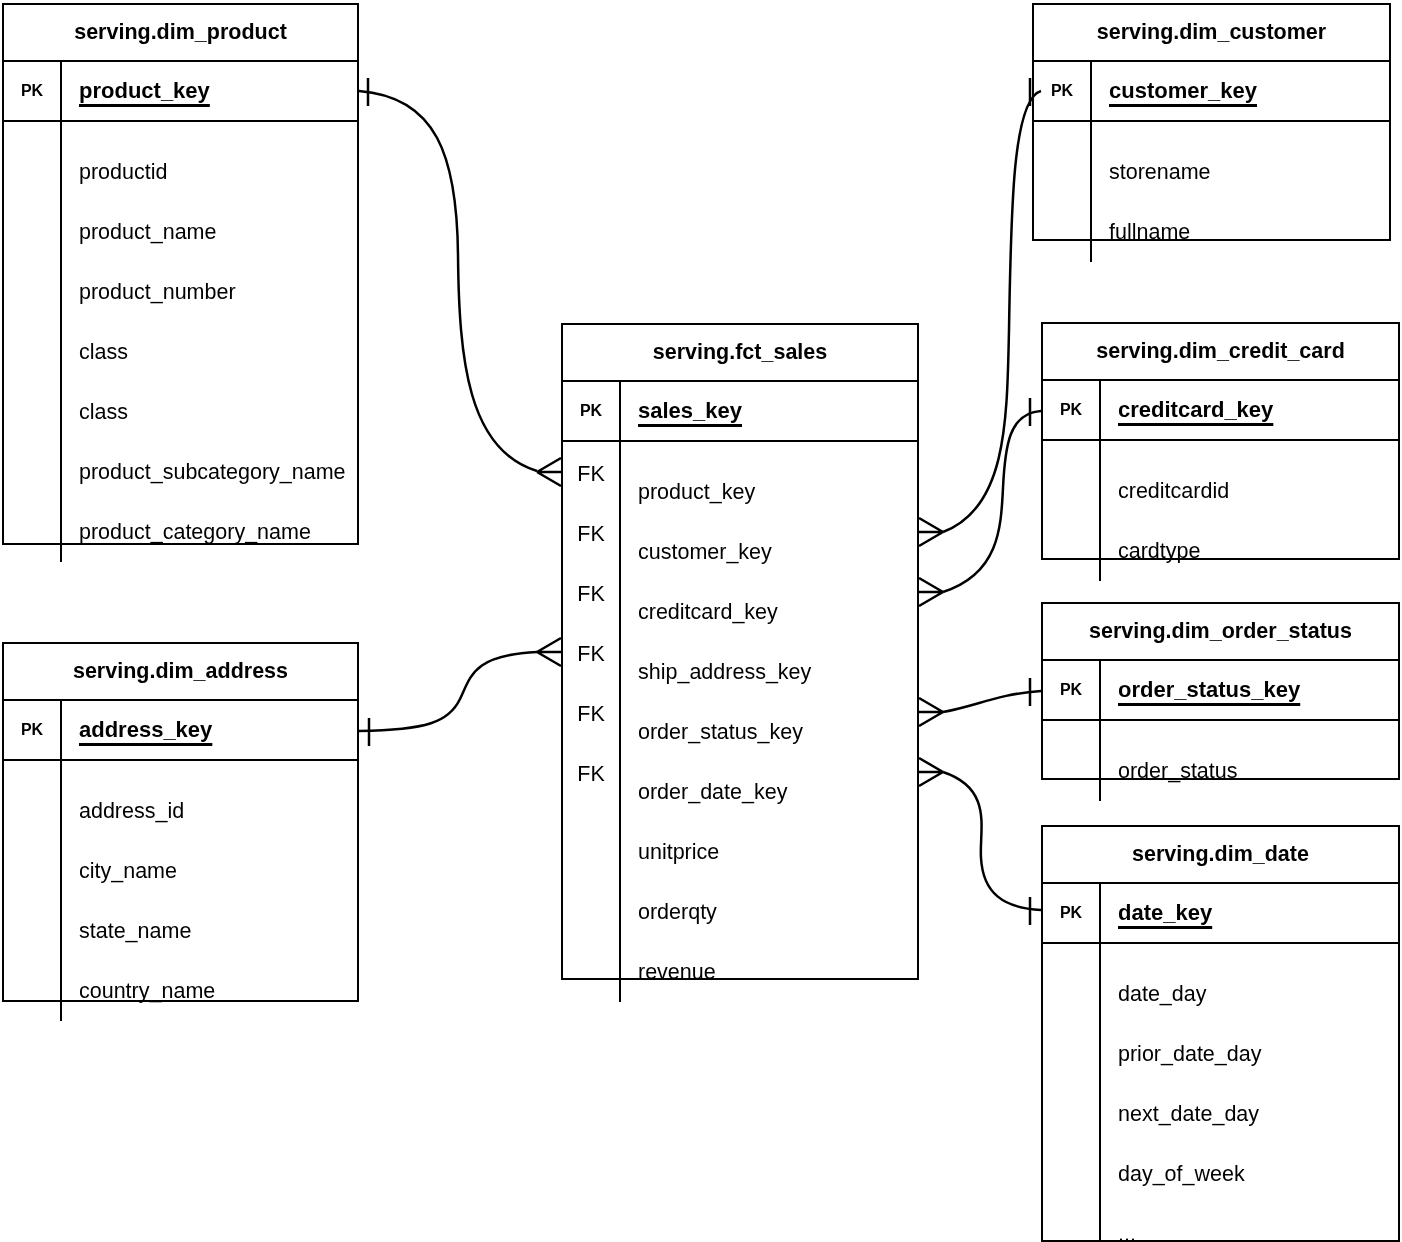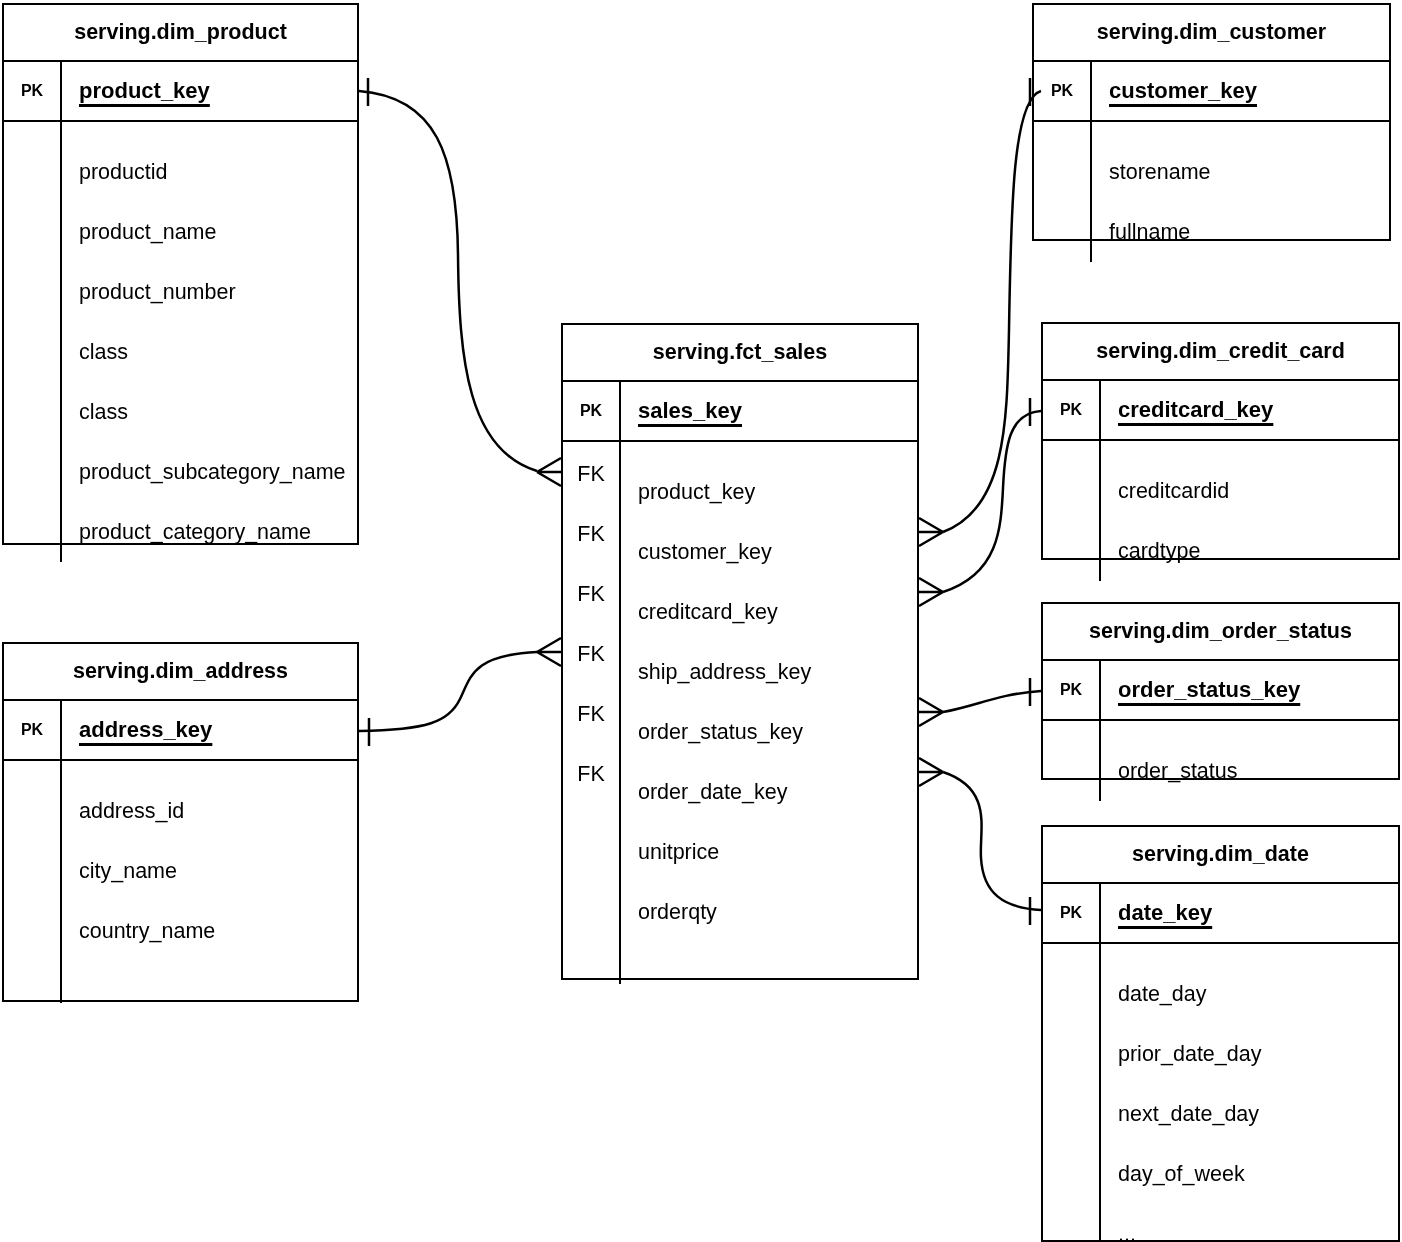--- a/index.html
+++ b/index.html
@@ -181,20 +181,23 @@
             <div class="field-key-cell"></div>
           </div>
           <div class="fields-names">
             <div class="field-name-cell">
               <span>address_id</span>
             </div>
             <div class="field-name-cell">
               <span>city_name</span>
             </div>
             <div class="field-name-cell">
+              <span>state_name</span>
+            </div>
+            <div class="field-name-cell">
               <span>country_name</span>
             </div>
           </div>
         </div>
       </div>
       <div class="entity" style="left: 561px; top: 323px; width: 358px; height: 657px;">
         <div class="entity-title">serving.fct_sales</div>
         <div class="pk-row">
           <div class="key-col">PK</div>
           <div class="pk-name">sales_key</div>
@@ -228,20 +231,23 @@
               <span>order_status_key</span>
             </div>
             <div class="field-name-cell">
               <span>order_date_key</span>
             </div>
             <div class="field-name-cell">
               <span>unitprice</span>
             </div>
             <div class="field-name-cell">
               <span>orderqty</span>
+            </div>
+            <div class="field-name-cell">
+              <span>revenue</span>
             </div>
           </div>
         </div>
       </div>
       <div class="entity" style="left: 1032px; top: 3px; width: 359px; height: 238px;">
         <div class="entity-title">serving.dim_customer</div>
         <div class="pk-row">
           <div class="key-col">PK</div>
           <div class="pk-name">customer_key</div>
         </div>

